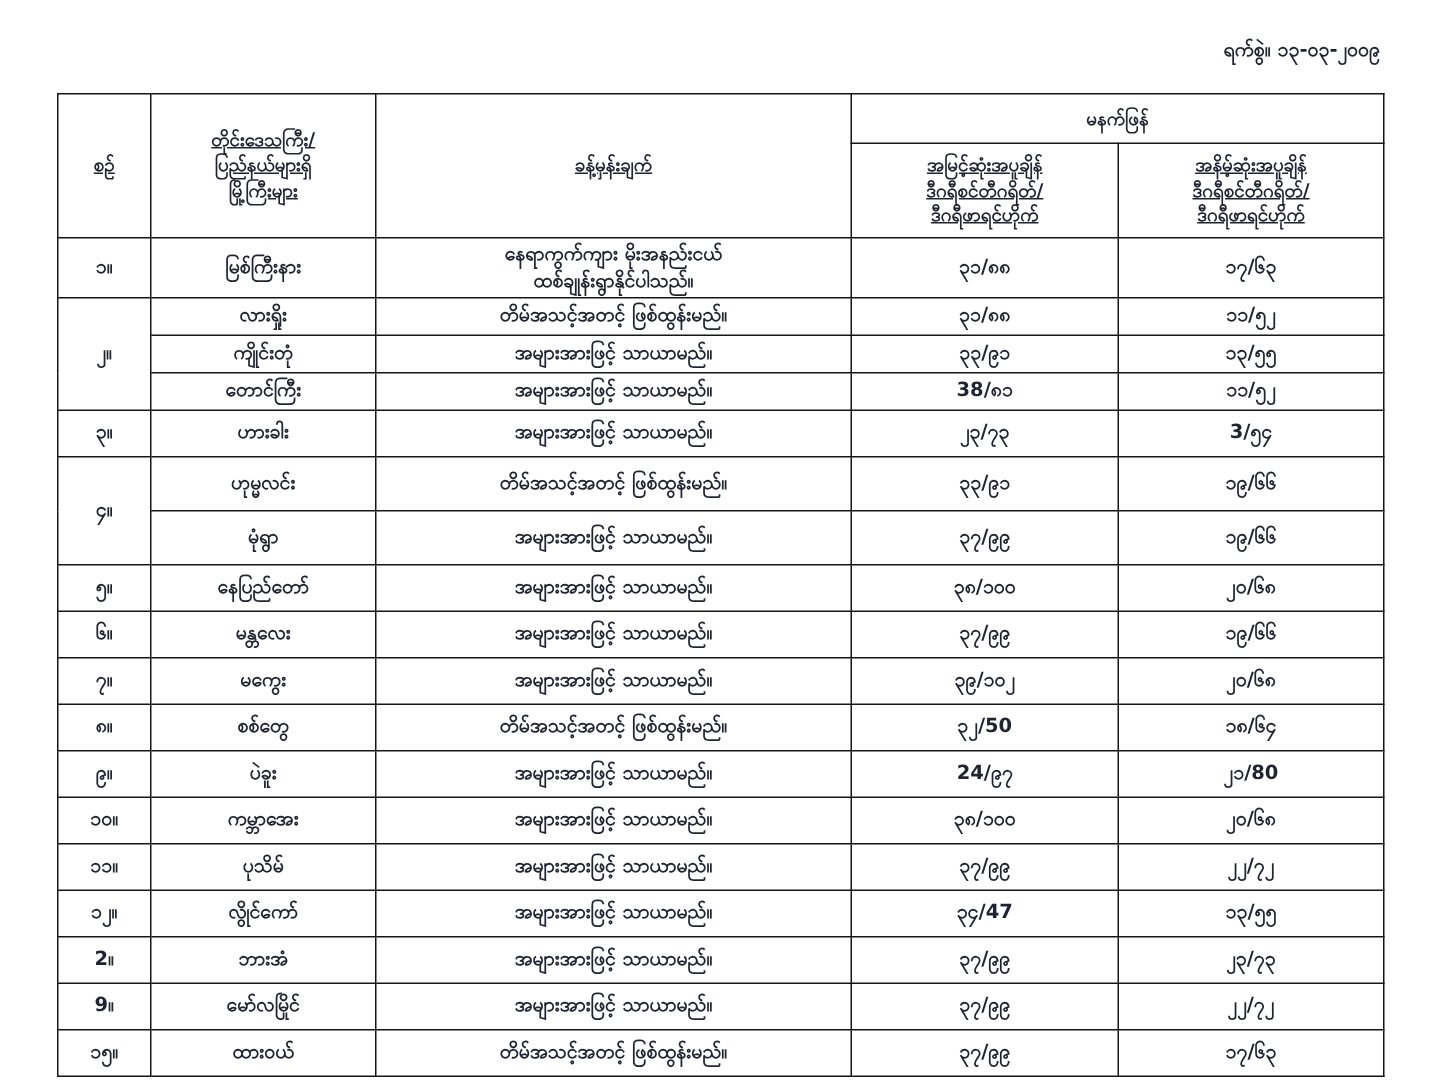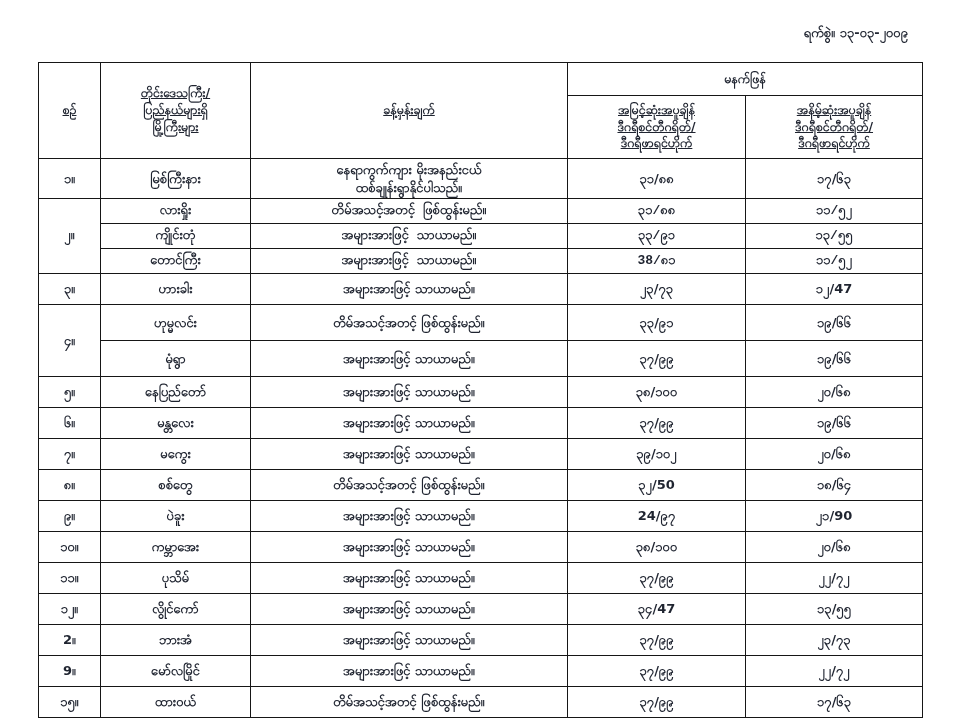--- a/index.html
+++ b/index.html
@@ -2,21 +2,21 @@
 <html><head>
 <meta charset="utf-8">
 <style>
   html,body{margin:0;padding:0;}
   body{
     width:960px;height:720px;background:#ffffff;
     font-family:"DejaVu Sans","Liberation Sans",sans-serif;
     color:#1f2430;position:relative;overflow:hidden;
   }
   .date-line{
-    position:absolute;top:24px;right:52px;
+    position:absolute;top:24px;right:40px;
     font-size:13px;font-weight:bold;color:#1f2430;
   }
   table.forecast{
     position:absolute;left:38px;top:62px;
     width:884px;border-collapse:collapse;table-layout:fixed;
     font-size:13px;font-weight:bold;color:#1f2430;
   }
   table.forecast th, table.forecast td{
     border:1.6px solid #161616;
     text-align:center;vertical-align:middle;
@@ -27,21 +27,21 @@
   col.c-no{width:62px;}
   col.c-city{width:150px;}
   col.c-forecast{width:317px;}
   col.c-max{width:178px;}
   col.c-min{width:177px;}
   thead th{font-size:12.5px;}
   thead .tomorrow-th{height:28px;}
   thead .sub-th{height:58px;text-decoration:underline;}
   thead .main-th{height:90px;text-decoration:underline;}
   tbody td{height:26px;}
-  tbody tr.compact td{height:20px;font-family:Liberation Mono, monospace;}
+  tbody tr.compact td{height:20px;}
   tbody tr.roomy td{height:31px;}
   tbody td.forecast-cell{}
 </style>
 </head>
 <body>
 
 <div class="date-line">ရက်စွဲ။ ၁၃-၀၃-၂၀၀၉</div>
 
 <table class="forecast">
   <colgroup>
@@ -95,21 +95,21 @@
         <td>တောင်ကြီး</td>
         <td class="forecast-cell">အများအားဖြင့် သာယာမည်။</td>
         <td>38/၈၁</td>
         <td>၁၁/၅၂</td>
       </tr>
       <tr class="">
         <td rowspan="1">၃။</td>
         <td>ဟားခါး</td>
         <td class="forecast-cell">အများအားဖြင့် သာယာမည်။</td>
         <td>၂၃/၇၃</td>
-        <td>၁၂/47</td>
+        <td>3/၅၄</td>
       </tr>
       <tr class="roomy">
         <td rowspan="2">၄။</td>
         <td>ဟုမ္မလင်း</td>
         <td class="forecast-cell">တိမ်အသင့်အတင့် ဖြစ်ထွန်းမည်။</td>
         <td>၃၃/၉၁</td>
         <td>၁၉/၆၆</td>
       </tr>
       <tr class="roomy">
         <td>မုံရွာ</td>
@@ -143,21 +143,21 @@
         <td>စစ်တွေ</td>
         <td class="forecast-cell">တိမ်အသင့်အတင့် ဖြစ်ထွန်းမည်။</td>
         <td>၃၂/50</td>
         <td>၁၈/၆၄</td>
       </tr>
       <tr class="">
         <td rowspan="1">၉။</td>
         <td>ပဲခူး</td>
         <td class="forecast-cell">အများအားဖြင့် သာယာမည်။</td>
         <td>24/၉၇</td>
-        <td>၂၁/90</td>
+        <td>၂၁/80</td>
       </tr>
       <tr class="">
         <td rowspan="1">၁၀။</td>
         <td>ကမ္ဘာအေး</td>
         <td class="forecast-cell">အများအားဖြင့် သာယာမည်။</td>
         <td>၃၈/၁၀၀</td>
         <td>၂၀/၆၈</td>
       </tr>
       <tr class="">
         <td rowspan="1">၁၁။</td>

